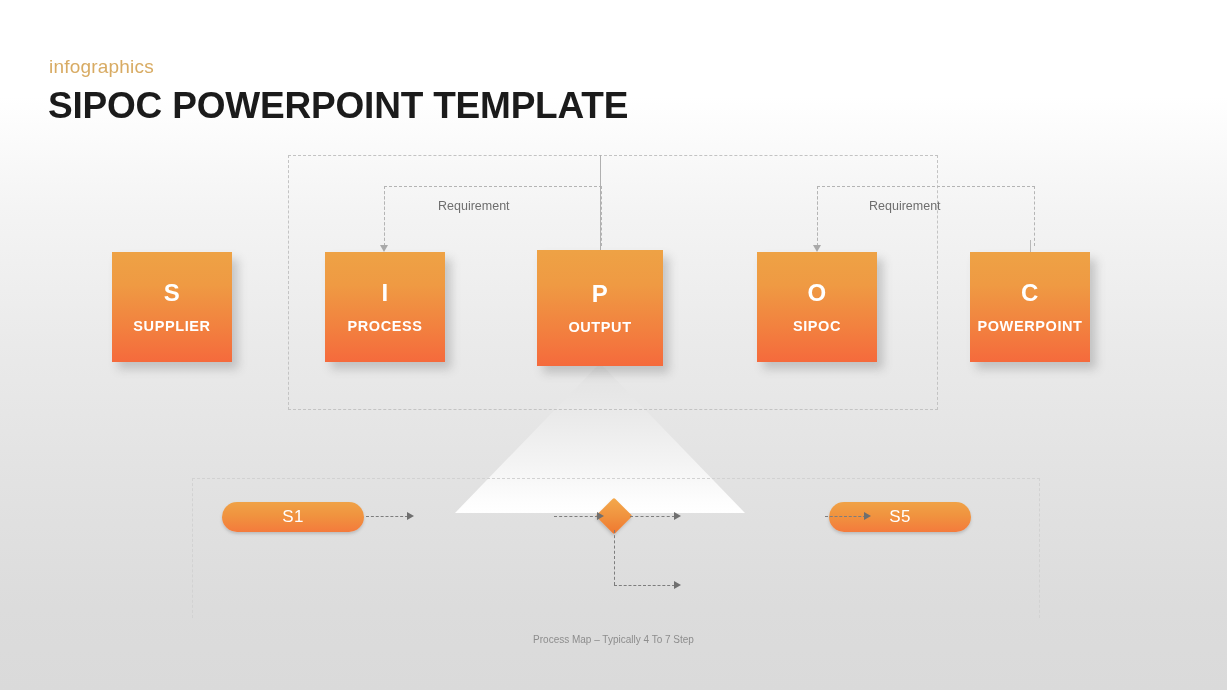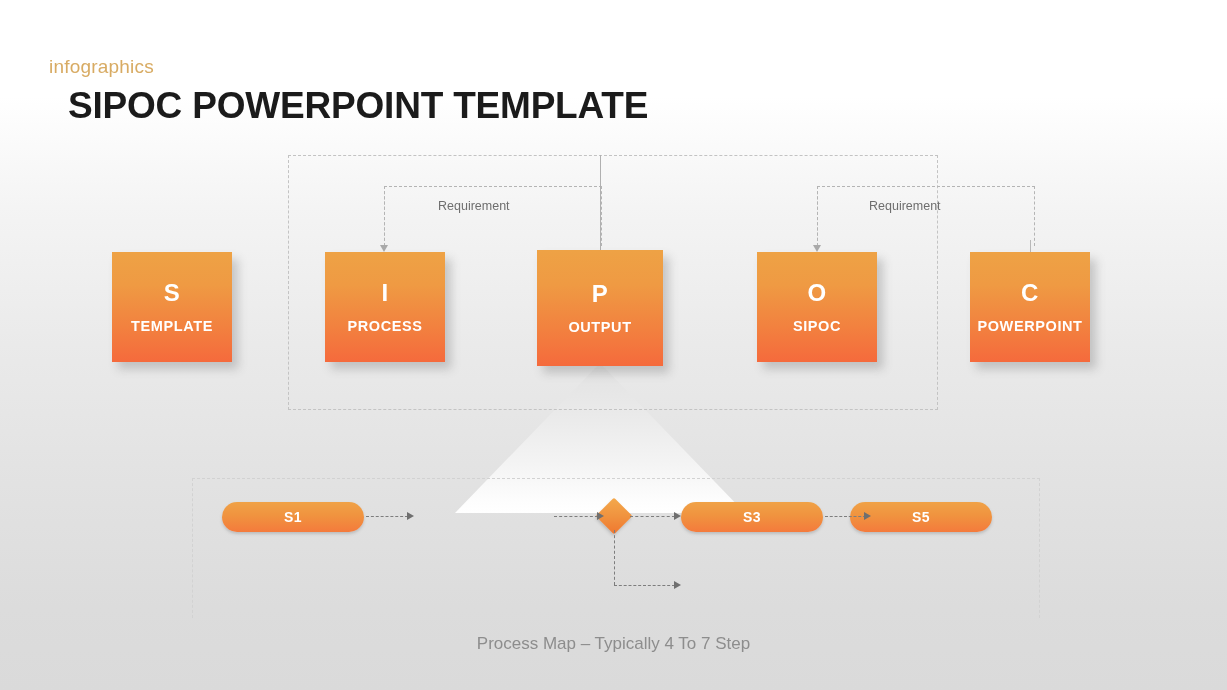--- a/index.html
+++ b/index.html
@@ -30,21 +30,20 @@
   }
   .title {
     position: absolute;
     left: 48px;
     top: 85px;
     font-size: 37px;
     font-weight: bold;
     color: #1b1b1b;
     letter-spacing: -0.2px;
     white-space: nowrap;
-    margin-left: 20px;
   }
 
   
   .funnel {
     position: absolute;
     left: 455px;
     top: 363px;
     width: 290px;
     height: 150px;
     overflow: hidden;
@@ -169,28 +168,28 @@
   .pill {
     position: absolute;
     height: 30px;
     border-radius: 16px;
     background: linear-gradient(to bottom, #f0a247 0%, #f0933f 45%, #f47a3c 100%);
     box-shadow: 0 2px 3px rgba(110,110,110,0.30);
     display: flex;
     align-items: center;
     justify-content: center;
     color: #ffffff;
-    font-size: 14px;
-    font-weight: bold;
+    font-size: 17px;
+    font-weight: normal;
     letter-spacing: 0.4px;
   }
   #pill-s1 { left: 222px; top: 502px; width: 142px; }
   #pill-s2 { left: 412px; top: 502px; width: 140px; }
   #pill-s3 { left: 681px; top: 502px; width: 142px; }
-  #pill-s5 { left: 850px; top: 502px; width: 142px; }
+  #pill-s5 { left: 829px; top: 502px; width: 142px; }
   #pill-s4 { left: 681px; top: 571px; width: 142px; }
 
   .diamond {
     position: absolute;
     left: 601px;
     top: 503px;
     width: 26px;
     height: 26px;
     background: linear-gradient(135deg, #f4a94c 0%, #f0933f 50%, #f0762f 100%);
     transform: rotate(45deg);
@@ -228,21 +227,21 @@
   #conn-v1 { left: 614px; top: 530px; height: 55px; }
   #conn-5 { left: 614px; top: 585px; width: 61px; }
   #head-5 { left: 674px; top: 581px; }
 
   .pmap-caption {
     position: absolute;
     left: 0;
     top: 634px;
     width: 1227px;
     text-align: center;
-    font-size: 17px;
+    font-size: 10px;
     color: #8d8d8d;
   }
 </style>
 </head>
 <body>
 
 <div id="slide">
 
   <div class="kicker">infographics</div>
   <div class="title">SIPOC POWERPOINT TEMPLATE</div>
@@ -262,21 +261,21 @@
   <div class="arrow-head ah-output"></div>
 
   <div class="proc-stem"></div>
   <div class="cust-stem"></div>
 
   <div class="req-label left">Requirement</div>
   <div class="req-label right">Requirement</div>
 
   <div class="sipoc-box" id="box-s">
     <div class="sipoc-letter">S</div>
-    <div class="sipoc-word">TEMPLATE</div>
+    <div class="sipoc-word">SUPPLIER</div>
   </div>
   <div class="sipoc-box" id="box-i">
     <div class="sipoc-letter">I</div>
     <div class="sipoc-word">PROCESS</div>
   </div>
   <div class="sipoc-box" id="box-p">
     <div class="sipoc-letter">P</div>
     <div class="sipoc-word">OUTPUT</div>
   </div>
   <div class="sipoc-box" id="box-o">
@@ -285,21 +284,20 @@
   </div>
   <div class="sipoc-box" id="box-c">
     <div class="sipoc-letter">C</div>
     <div class="sipoc-word">POWERPOINT</div>
   </div>
 
   <div class="pmap-frame"></div>
 
   <div class="pill" id="pill-s1">S1</div>
   <div class="diamond"></div>
-  <div class="pill" id="pill-s3">S3</div>
   <div class="pill" id="pill-s5">S5</div>
 
   <div class="conn" id="conn-1"></div>
   <div class="conn-head" id="head-1"></div>
   <div class="conn" id="conn-2"></div>
   <div class="conn-head" id="head-2"></div>
   <div class="conn" id="conn-3"></div>
   <div class="conn-head" id="head-3"></div>
   <div class="conn" id="conn-4"></div>
   <div class="conn-head" id="head-4"></div>

